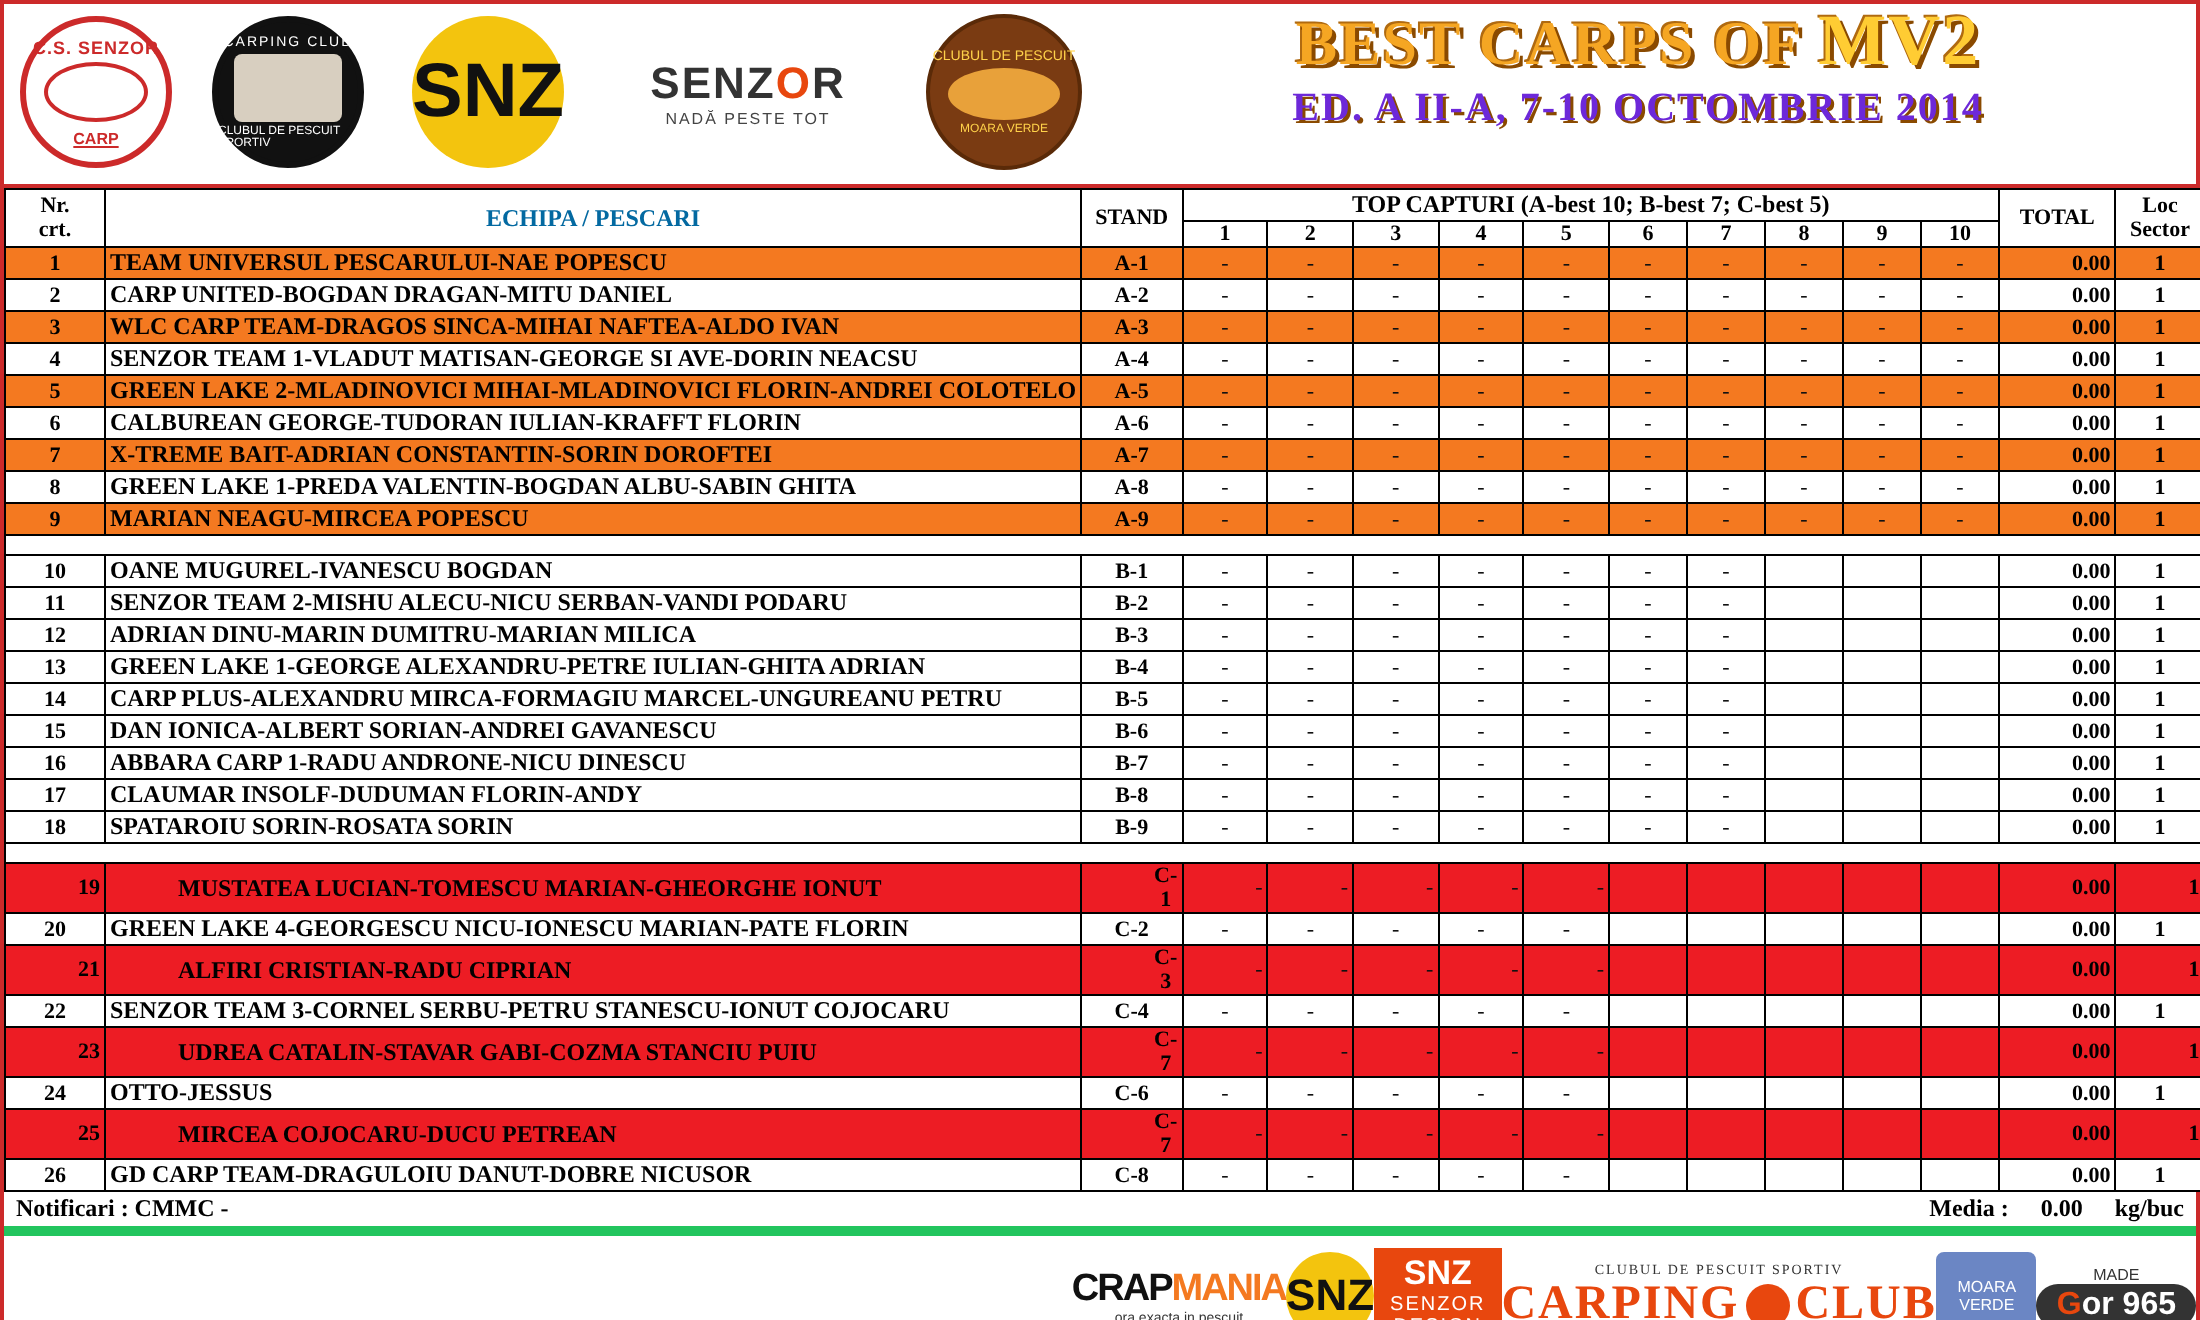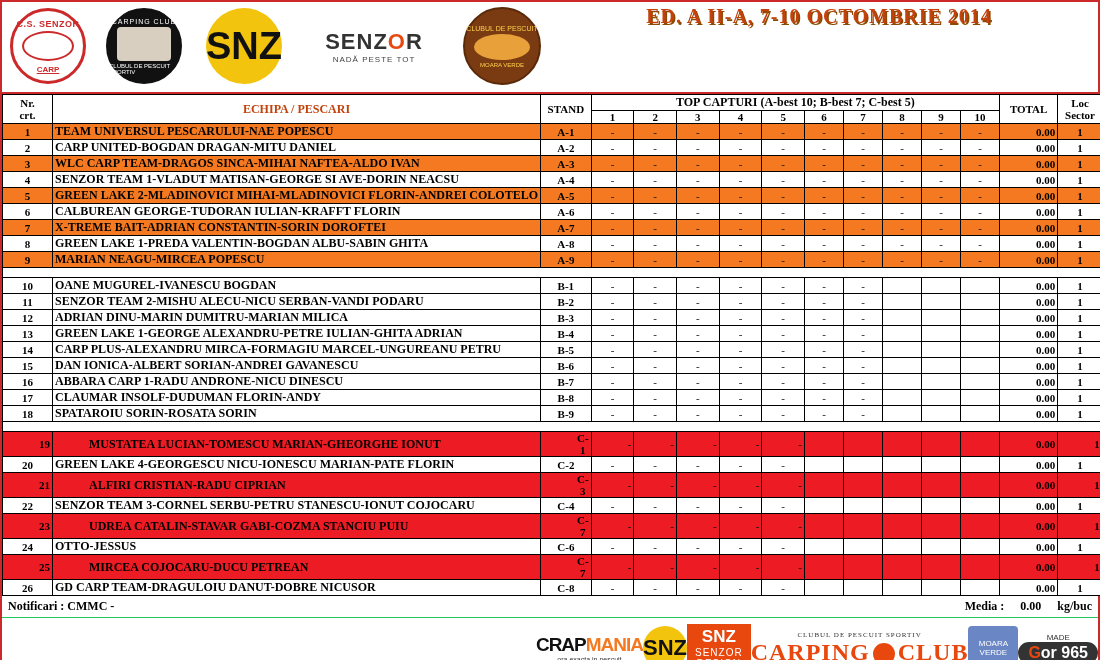--- a/index.html
+++ b/index.html
@@ -165,21 +165,21 @@
     color: #f5a623;
     text-shadow: 2px 2px 0 #8a4a00, -1px -1px 0 #b06a10;
     letter-spacing: 1px;
     line-height: 1.05;
   }
   .title-main .mv2 { font-size: 36px; color:#ffcc33; }
   .title-sub {
     font-family: "Liberation Serif", serif;
     font-size: 20px;
     font-weight: bold;
-    color: #c2410c;
+    color: #6d28d9;
     text-shadow: 1.5px 1.5px 0 #8a4a00;
     letter-spacing: 1px;
     margin-top: 3px;
   }
 
   
   table.results {
     position: relative;
     z-index: 8;
     width: 1096px;
@@ -190,21 +190,21 @@
   table.results th, table.results td {
     border: 1px solid #000;
     padding: 0 2px;
   }
   thead th {
     background: #ffffff;
     font-weight: bold;
     font-size: 11px;
     text-align: center;
   }
-  th.echipa { color: #c2410c; font-size: 12px; }
+  th.echipa { color: #0369a1; font-size: 12px; }
   th.topcap { font-size: 12px; }
   td.nr { text-align: center; width: 26px; font-weight: bold; }
   td.team {
     padding-left: 5px;
     font-weight: bold;
     font-size: 12px;
     white-space: nowrap;
     overflow: hidden;
   }
   td.stand { text-align: center; width: 52px; font-weight: bold; font-size: 11px;}
@@ -227,21 +227,21 @@
 
   
   .notify {
     position: relative; z-index: 8;
     display: flex; justify-content: space-between; align-items: center;
     height: 22px;
     padding: 0 6px;
     font-family: "Liberation Serif", serif;
     font-size: 12px;
     font-weight: bold;
-    border-bottom: 1px solid #22c55e;
+    border-bottom: 5px solid #22c55e;
     background: #fff;
   }
   .notify .right { display: flex; gap: 16px; }
 
   
   .footer {
     position: relative; z-index: 8;
     height: 62px;
     display: flex; align-items: center; justify-content: flex-end;
     background: #fff;
@@ -341,20 +341,24 @@
 
     <div class="logo-box" style="width:96px">
       <div class="logo-moara">
         <div class="m1">CLUBUL DE PESCUIT</div>
         <div class="m-ellipse"></div>
         <div class="m2">MOARA VERDE</div>
       </div>
     </div>
 
     <div class="title-block">
+      <div class="title-main">
+        <span>BEST CARPS OF</span>
+        <span class="mv2">MV2</span>
+      </div>
       <div class="title-sub">ED. A II-A, 7-10 OCTOMBRIE 2014</div>
     </div>
   </div>
 
   <table class="results">
     <thead>
       <tr>
         <th rowspan="2" style="width:26px">
           <div>Nr.</div>
             <div>crt.</div>

